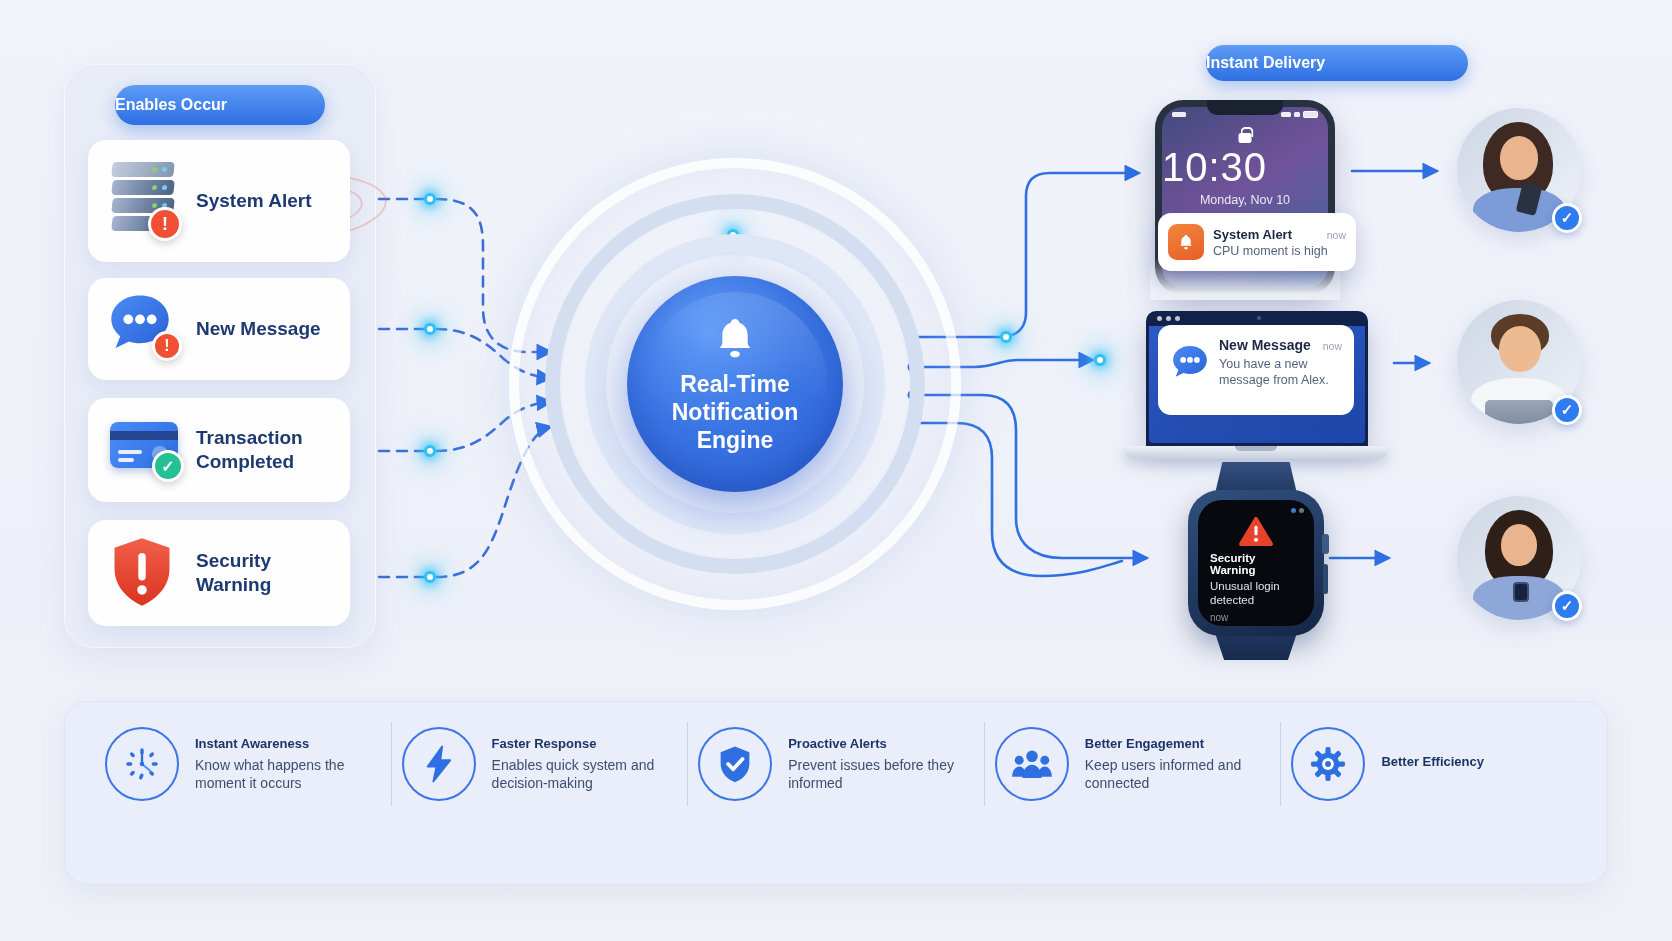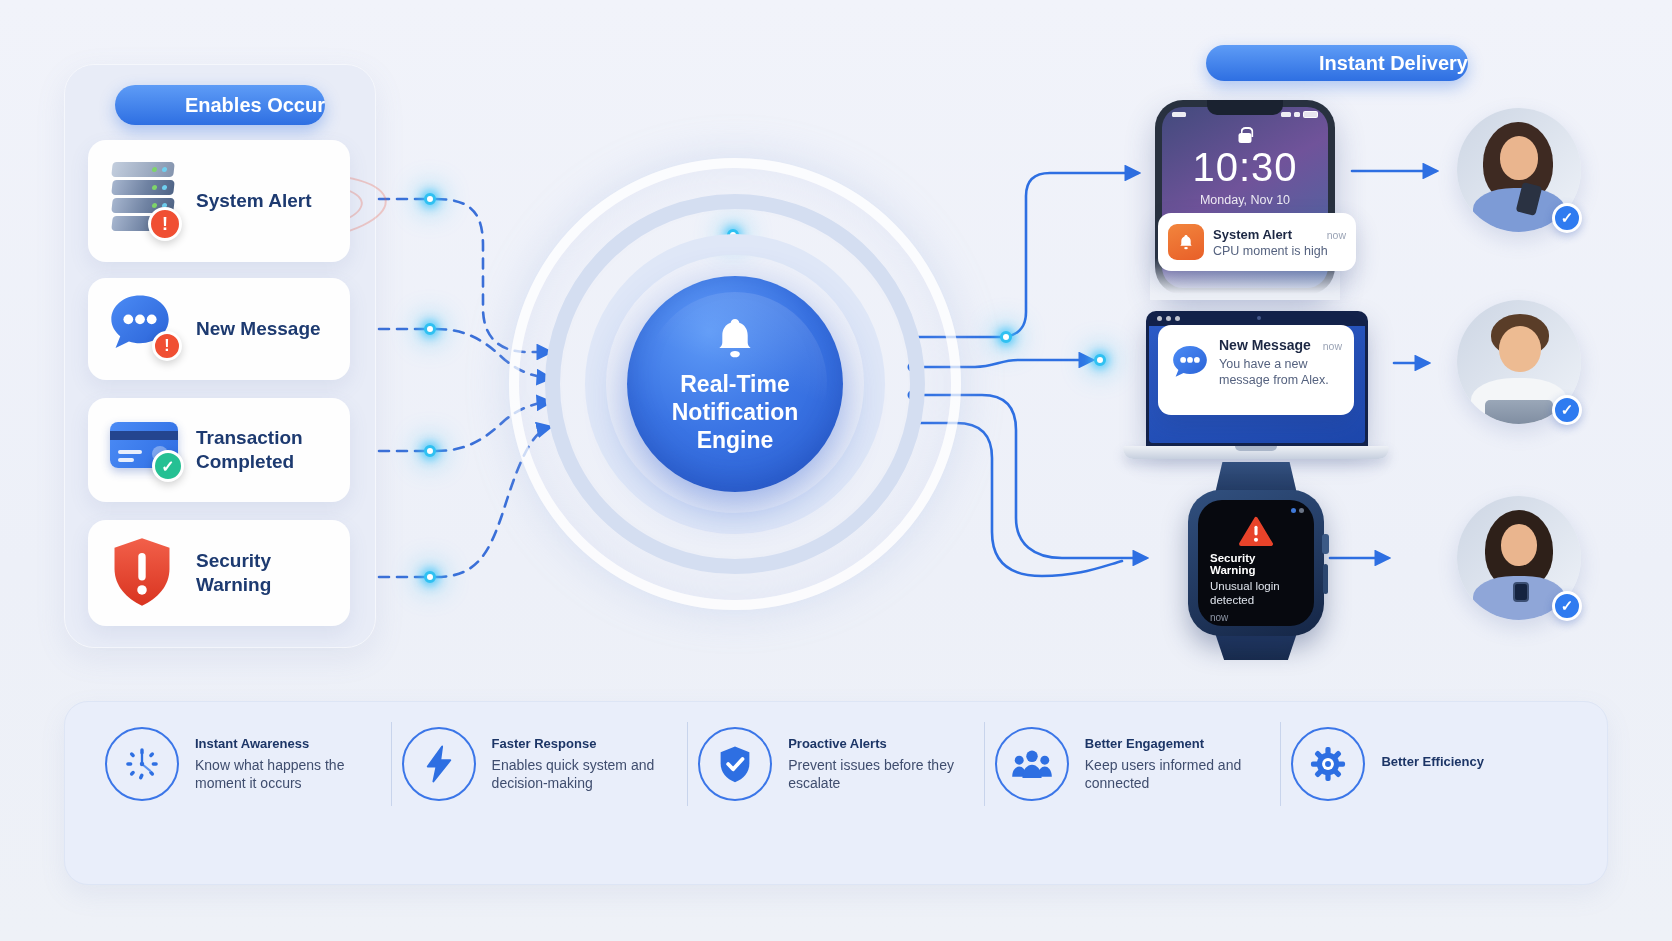--- a/index.html
+++ b/index.html
@@ -1,23 +1,23 @@
 <!DOCTYPE html>
 <html><head>
 <meta charset="utf-8">
 <style>
   * { margin:0; padding:0; box-sizing:border-box; }
   html,body { width:1672px; height:941px; }
   body { font-family:"Liberation Sans", sans-serif; background:#eef1f7; overflow:hidden; }
   .canvas { position:relative; width:1672px; height:941px; background:linear-gradient(180deg,#f1f3fa 0%,#edf0f8 60%,#eef1f7 100%); }
 
   
-  .pill { position:absolute; display:flex; align-items:center; justify-content:flex-end;
+  .pill { position:absolute; display:flex; align-items:center; justify-content:flex-start;
     background:linear-gradient(180deg,#5e9cf6,#2e6fe2); color:#fff; font-weight:bold;
-    border-radius:20px; font-size:20px; box-shadow:0 6px 16px rgba(46,111,226,.35); }
+    border-radius:20px; font-size:16px; box-shadow:0 6px 16px rgba(46,111,226,.35); }
 
   
   .events-panel { position:absolute; left:64px; top:64px; width:312px; height:584px;
     background:#e8ecf7; border-radius:30px; border:1px solid #f5f7fc;
     box-shadow:0 10px 30px rgba(120,140,190,.12); }
   .events-pill { left:115px; top:85px; width:210px; height:40px; }
   .event-card { position:absolute; left:88px; width:262px; background:#fefefe; border-radius:18px;
     box-shadow:0 8px 20px rgba(90,110,170,.10); }
   .event-label { position:absolute; left:108px; top:50%; transform:translateY(-50%);
     width:145px; color:#1d3a70; font-size:19px; font-weight:bold; line-height:1.25; }
@@ -83,21 +83,21 @@
   .phone-notch { position:absolute; left:50%; top:0; transform:translateX(-50%); width:76px; height:15px;
     background:#1a2230; border-radius:0 0 10px 10px; }
   .statusbar { position:absolute; top:4px; left:10px; right:10px; display:flex; justify-content:space-between; }
   .sb-left,.sb-right { display:flex; gap:3px; align-items:center; }
   .sb-dot { width:9px; height:5px; background:rgba(255,255,255,.9); border-radius:1.5px; }
   .sb-batt { width:15px; height:7px; border:1px solid rgba(255,255,255,.9); border-radius:2px; background:rgba(255,255,255,.85); }
   .lock { position:absolute; left:50%; top:26px; transform:translateX(-50%); width:13px; height:10px;
     background:#fff; border-radius:2.5px; }
   .lock::before { content:""; position:absolute; left:2px; top:-6px; width:9px; height:8px;
     border:2px solid #fff; border-bottom:none; border-radius:5px 5px 0 0; }
-  .phone-time { position:absolute; top:38px; width:100%; text-align:center; color:#fff; font-size:40px; font-weight:300; letter-spacing:1px; }
+  .phone-time { position:absolute; top:38px; width:100%; color:#fff; font-size:40px; font-weight:300; letter-spacing:1px; }
   .phone-date { position:absolute; top:86px; width:100%; text-align:center; color:rgba(255,255,255,.88); font-size:12.5px; }
   .phone-fade { position:absolute; left:1150px; top:258px; width:190px; height:42px;
     background:linear-gradient(180deg, rgba(238,241,247,0), #eef1f7 85%); z-index:3; }
 
   
   .notif-card { position:absolute; background:#fff; border-radius:13px; box-shadow:0 10px 24px rgba(40,60,120,.20);
     display:flex; align-items:center; gap:9px; padding:9px 10px; z-index:4; }
   .notif-icon { flex:0 0 auto; display:flex; align-items:center; justify-content:center; }
   .notif-title-row { display:flex; justify-content:space-between; align-items:baseline; }
   .notif-title { font-weight:bold; color:#1c2743; }
@@ -489,21 +489,21 @@
 
       <div class="benefit">
         <div class="benefit-icon">
           <svg width="40" height="42" viewBox="0 0 64 64">
             <path d="M32 4 L55 13 V31 C55 45.5 45.5 55.5 32 61 C18.5 55.5 9 45.5 9 31 V13 Z" fill="#2e6fe2"></path>
             <polyline points="21,32 29,40.5 44,24" fill="none" stroke="#fff" stroke-width="6" stroke-linecap="round" stroke-linejoin="round"></polyline>
           </svg>
         </div>
         <div>
           <div class="benefit-title">Proactive Alerts</div>
-          <div class="benefit-desc">Prevent issues before they escalate</div>
+          <div class="benefit-desc">Prevent issues before they informed</div>
         </div>
       </div>
 
       <div class="bdivider"></div>
 
       <div class="benefit">
         <div class="benefit-icon">
           <svg width="46" height="40" viewBox="0 0 72 56">
             <g fill="#2e6fe2">
               <circle cx="16" cy="22" r="7"></circle>

